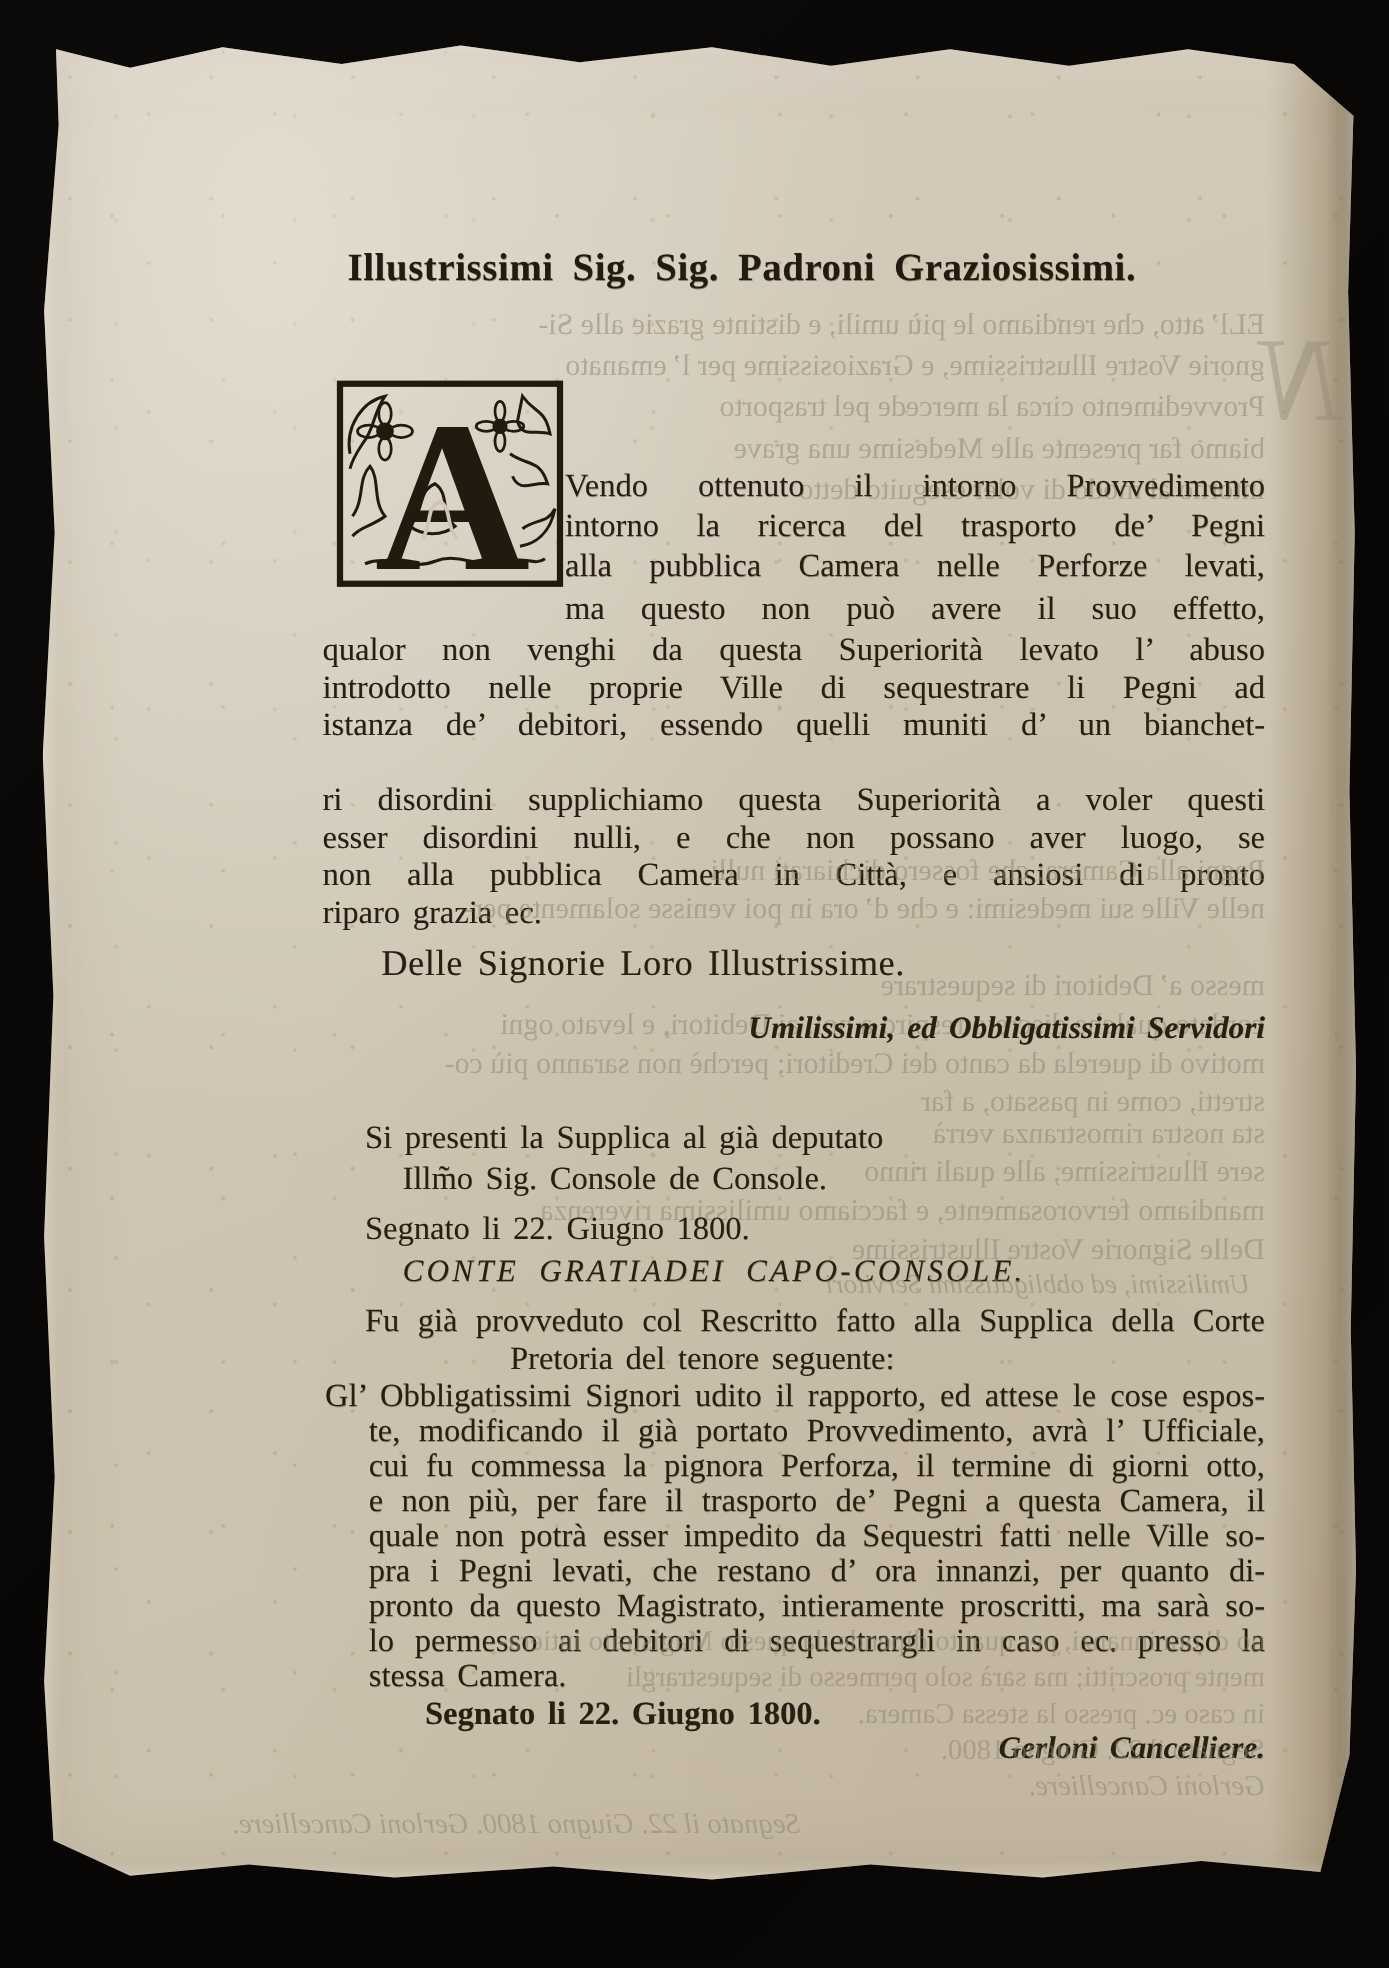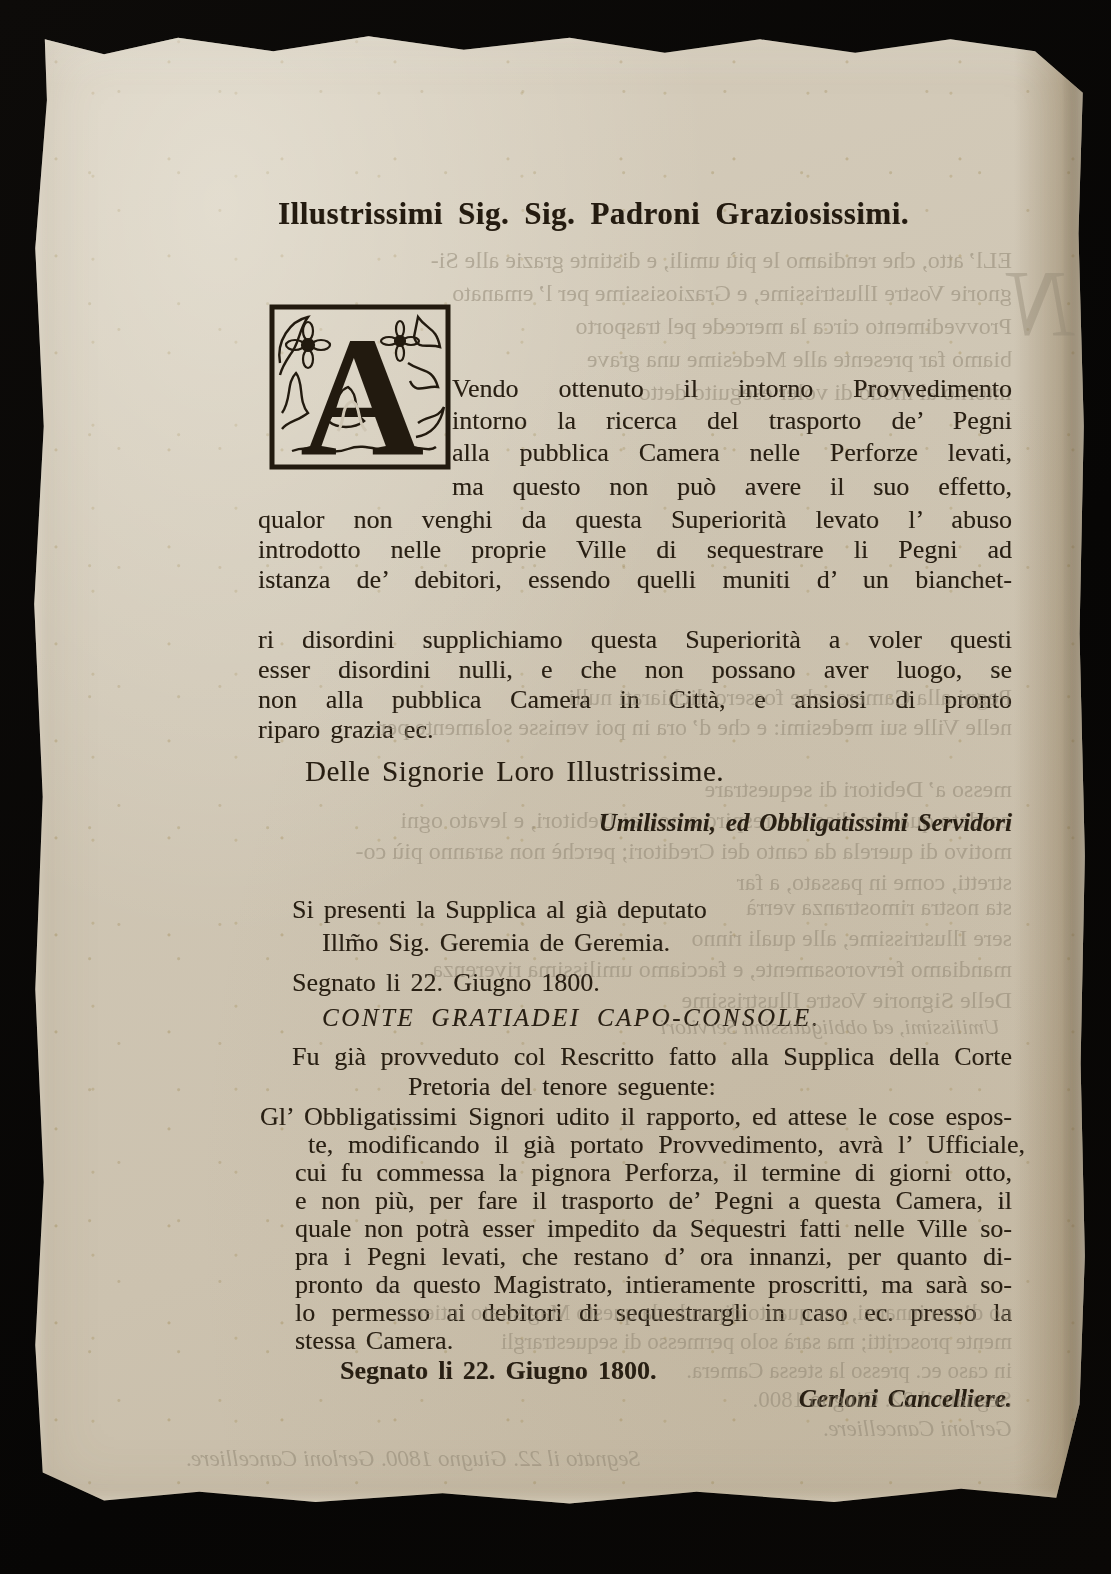--- a/index.html
+++ b/index.html
@@ -120,32 +120,32 @@
     <div class="line it bd" style="left:228px;top:782px;width:754px;text-align:right;padding-right:24px;font-size:25px;">Umilissimi, ed Obbligatissimi Servidori</div>
 
     <div class="ghost" style="left:232px;top:866px;width:750px;line-height:31px;">
       <div>sta nostra rimostranza verrà</div>
       <div>sere Illustrissime, alle quali rinno</div>
       <div>mandiamo fervorosamente, e facciamo umilissima riverenza.</div>
       <div>Delle Signorie Vostre Illustrissime</div>
     </div>
 
     <div class="line" style="left:262px;top:869px;">Si presenti la Supplica al già deputato</div>
-    <div class="line" style="left:292px;top:902px;">Illm̃o Sig. Geremia de Geremia.</div>
+    <div class="line" style="left:292px;top:902px;">Illm̃o Sig. Console de Console.</div>
     <div class="line" style="left:262px;top:942px;">Segnato li 22. Giugno 1800.</div>
     <div class="line it caps" style="left:292px;top:977px;font-size:25px;">CONTE GRATIADEI CAPO-CONSOLE.</div>
 
     <div class="ghost it" style="left:330px;top:984px;width:640px;font-size:22px;">
       <div>Umilissimi, ed obbligatissimi Servitori</div>
     </div>
 
     <div class="line jl" style="left:262px;top:1016px;width:720px;">Fu già provveduto col Rescritto fatto alla Supplica della Corte</div>
     <div class="line" style="left:378px;top:1046px;">Pretoria del tenore seguente:</div>
     <div class="line jl" style="left:230px;top:1076px;width:752px;">Gl’ Obbligatissimi Signori udito il rapporto, ed attese le cose espos-</div>
-    <div class="line jl" style="left:265px;top:1104px;width:717px;margin-left:13px;">te, modificando il già portato Provvedimento, avrà l’ Ufficiale,</div>
+    <div class="line jl" style="left:265px;top:1104px;width:717px;">te, modificando il già portato Provvedimento, avrà l’ Ufficiale,</div>
     <div class="line jl" style="left:265px;top:1132px;width:717px;">cui fu commessa la pignora Perforza, il termine di giorni otto,</div>
     <div class="line jl" style="left:265px;top:1160px;width:717px;">e non più, per fare il trasporto de’ Pegni a questa Camera, il</div>
     <div class="line jl" style="left:265px;top:1188px;width:717px;">quale non potrà esser impedito da Sequestri fatti nelle Ville so-</div>
     <div class="line jl" style="left:265px;top:1216px;width:717px;">pra i Pegni levati, che restano d’ ora innanzi, per quanto di-</div>
     <div class="line jl" style="left:265px;top:1244px;width:717px;">pronto da questo Magistrato, intieramente proscritti, ma sarà so-</div>
     <div class="line jl" style="left:265px;top:1272px;width:717px;">lo permesso ai debitori di sequestrargli in caso ec. presso la</div>
     <div class="line" style="left:265px;top:1300px;">stessa Camera.</div>
     <div class="line bd" style="left:310px;top:1330px;">Segnato li 22. Giugno 1800.</div>
     <div class="line it bd" style="left:228px;top:1358px;width:754px;text-align:right;padding-right:24px;font-size:25px;">Gerloni Cancelliere.</div>
 

